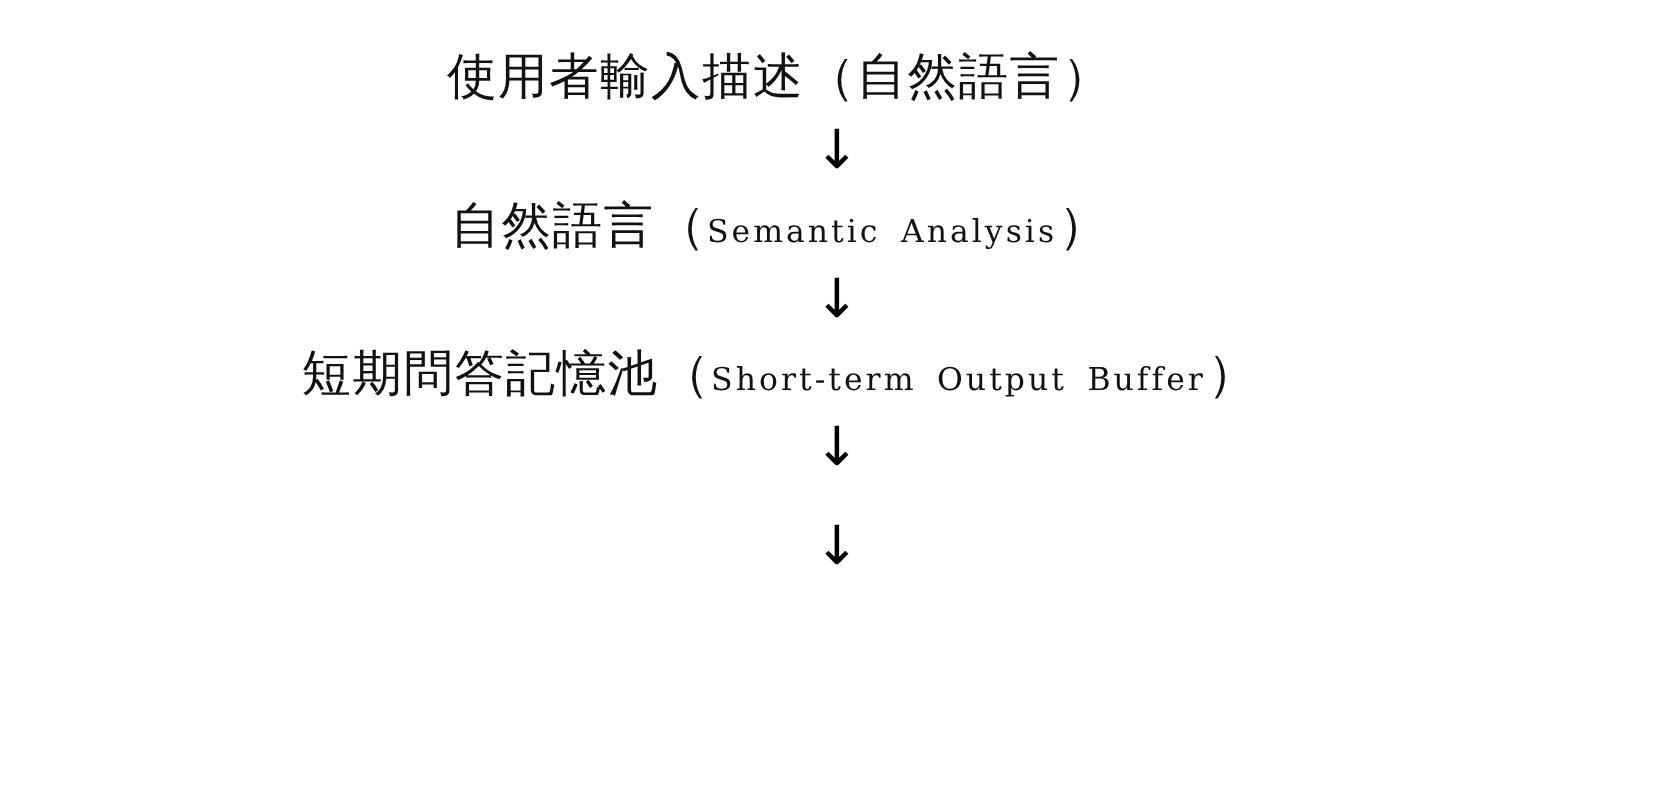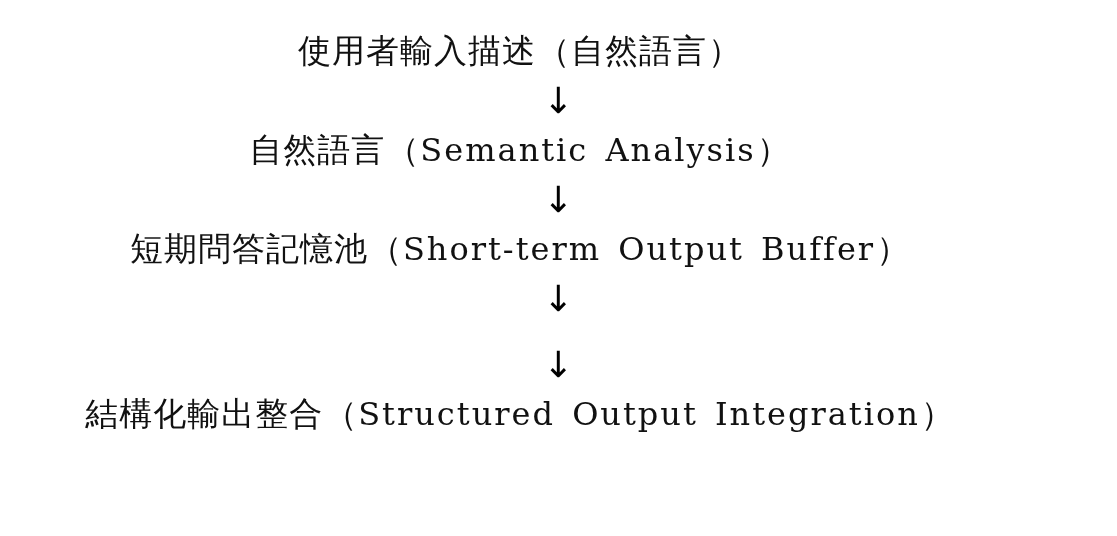--- a/index.html
+++ b/index.html
@@ -54,21 +54,21 @@
   
   .paren {
     font-family: "DejaVu Serif", "Liberation Serif", serif;
     font-size: 33px;
     padding: 0 1px;
   }
 
   
   .latin {
     font-family: "DejaVu Serif", "Liberation Serif", serif;
-    font-size: 32px;
+    font-size: 21px;
     letter-spacing: 2.0px;
     word-spacing: 5px;
   }
 
   .arrow {
     display: block;
     text-align: center;
     font-family: "DejaVu Sans", "Liberation Sans", sans-serif;
     font-size: 36px;
     line-height: 1;
@@ -109,18 +109,15 @@
 
     <div class="gap-a"></div>
     <div class="arrow">↓</div>
     <div class="gap-b"></div>
 
 
     <div class="gap-a"></div>
     <div class="arrow">↓</div>
     <div class="gap-b"></div>
 
-    <div class="step">
-      <span class="cjk">結構化輸出整合</span><span class="paren">（</span><span class="latin">Structured Output Integration</span><span class="paren">）</span>
-    </div>
 
   </div>
 </div>
 
 </body></html>

